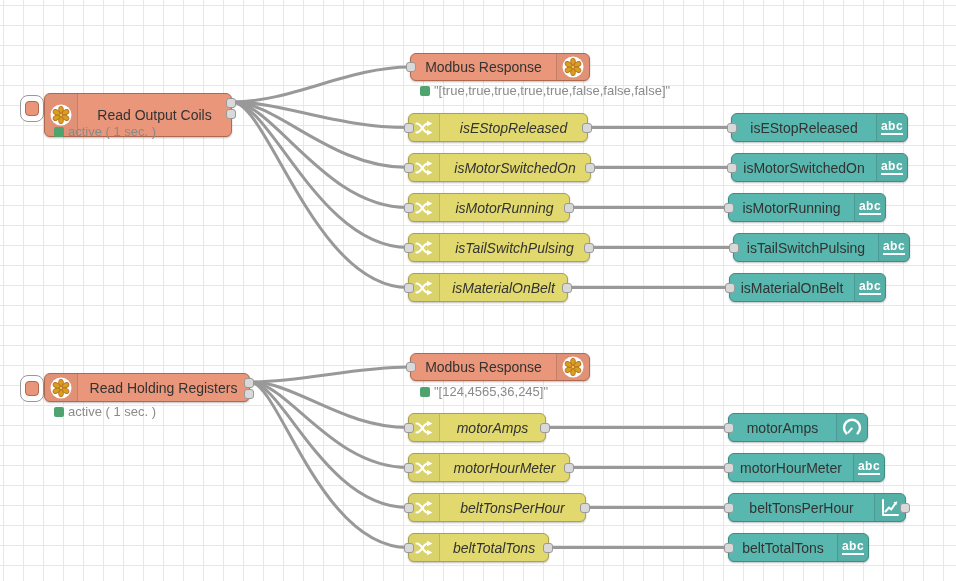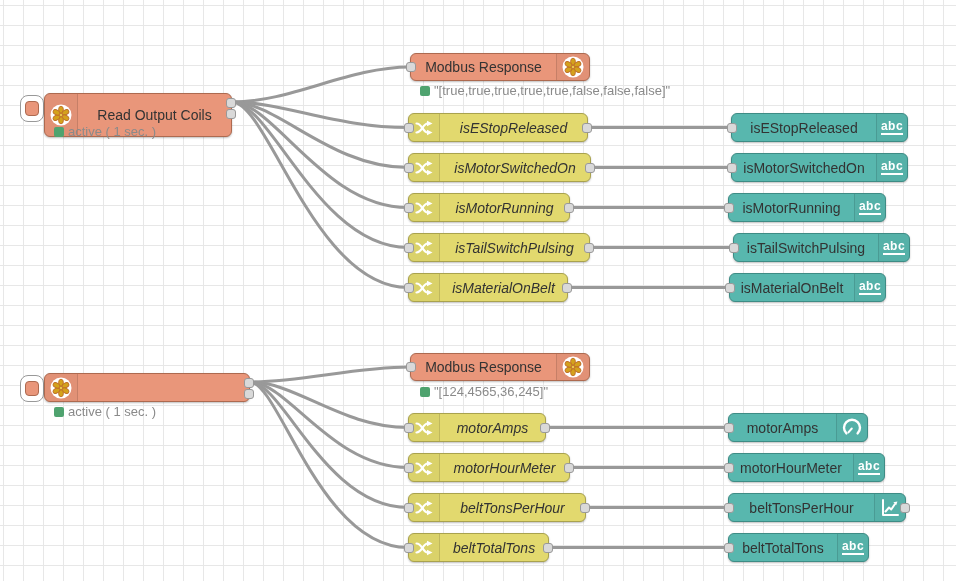--- a/index.html
+++ b/index.html
@@ -312,20 +312,21 @@
               <ellipse cx="11" cy="5.8" rx="2.4" ry="3.6" transform="rotate(60 11 11)"></ellipse>
               <ellipse cx="11" cy="5.8" rx="2.4" ry="3.6" transform="rotate(120 11 11)"></ellipse>
               <ellipse cx="11" cy="5.8" rx="2.4" ry="3.6" transform="rotate(180 11 11)"></ellipse>
               <ellipse cx="11" cy="5.8" rx="2.4" ry="3.6" transform="rotate(240 11 11)"></ellipse>
               <ellipse cx="11" cy="5.8" rx="2.4" ry="3.6" transform="rotate(300 11 11)"></ellipse>
               <circle cx="11" cy="11" r="1.8" fill="#E8C84A"></circle>
             </g>
           </svg>
         </span>
       </div>
+      <div class="node-label">Read Holding Registers</div>
       <div class="port port--out1"></div>
       <div class="port port--out2"></div>
     </div>
     <div class="status" style="left:54px;top:404px">
       <span class="status-dot"></span>
       <span class="status-text">active ( 1 sec. )</span>
     </div>
 
     <div class="node node--modbus" style="left:410px;top:353px;width:180px;height:28px">
       <div class="node-label">Modbus Response</div>

